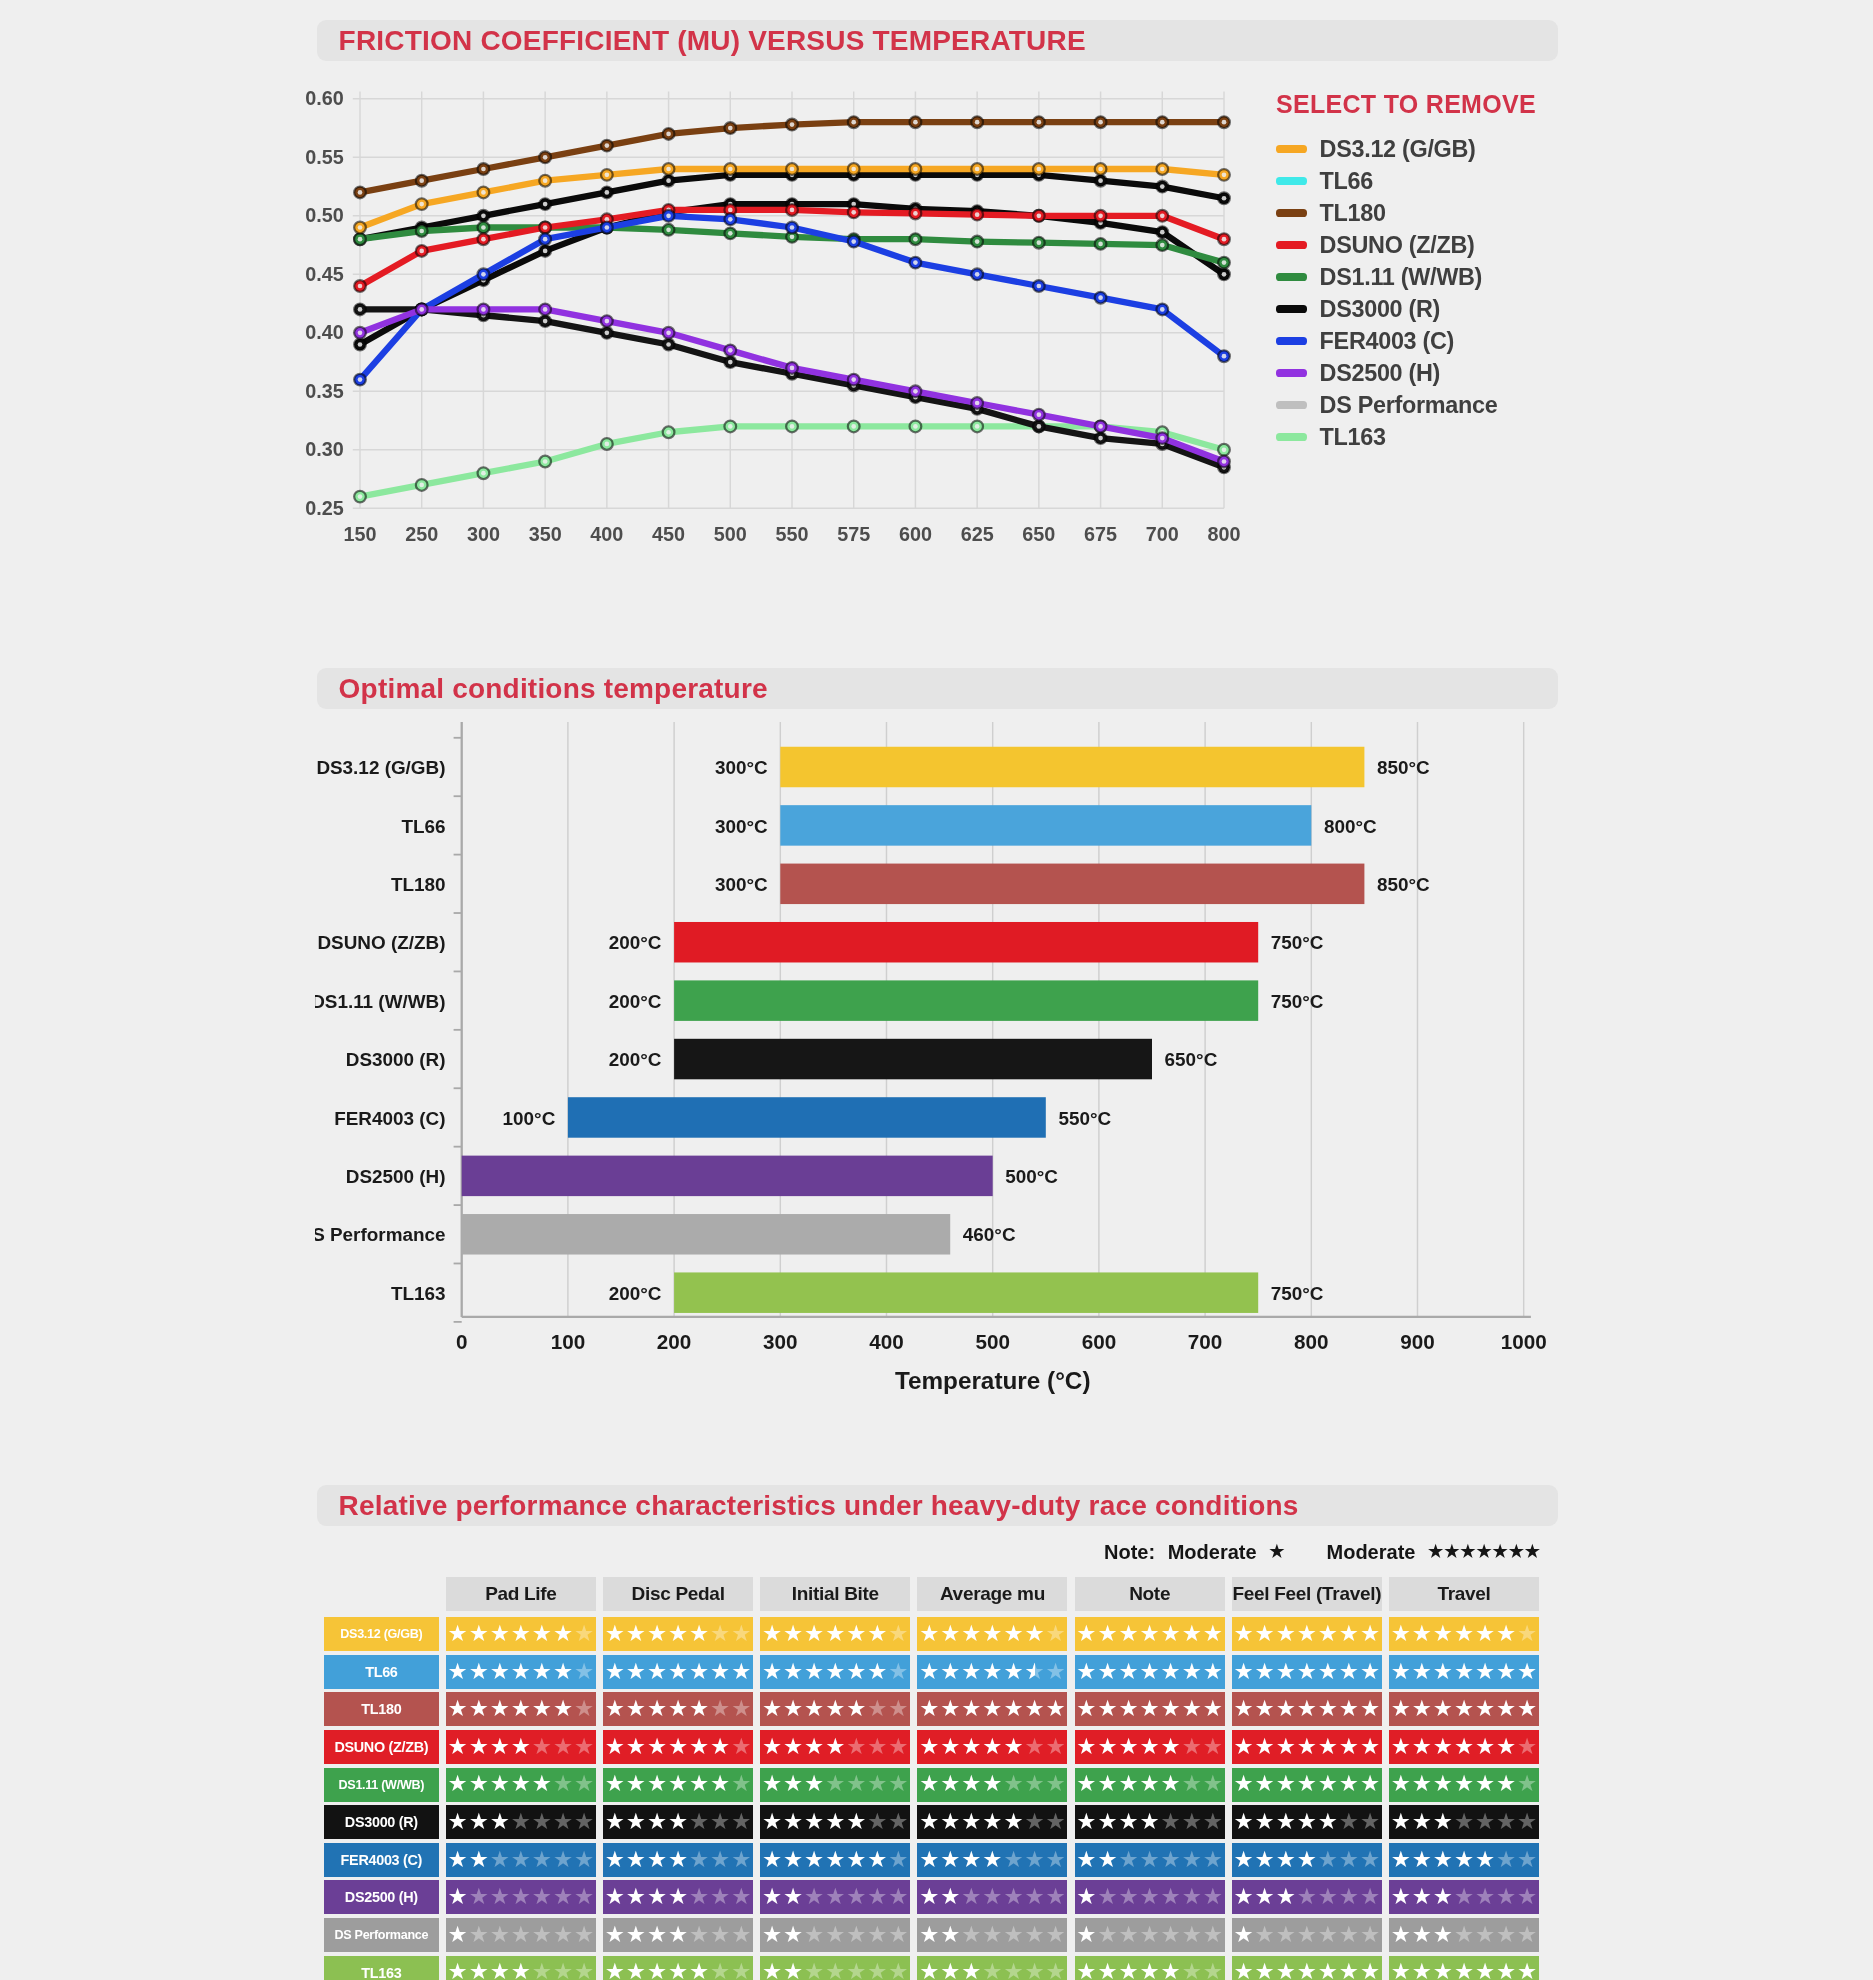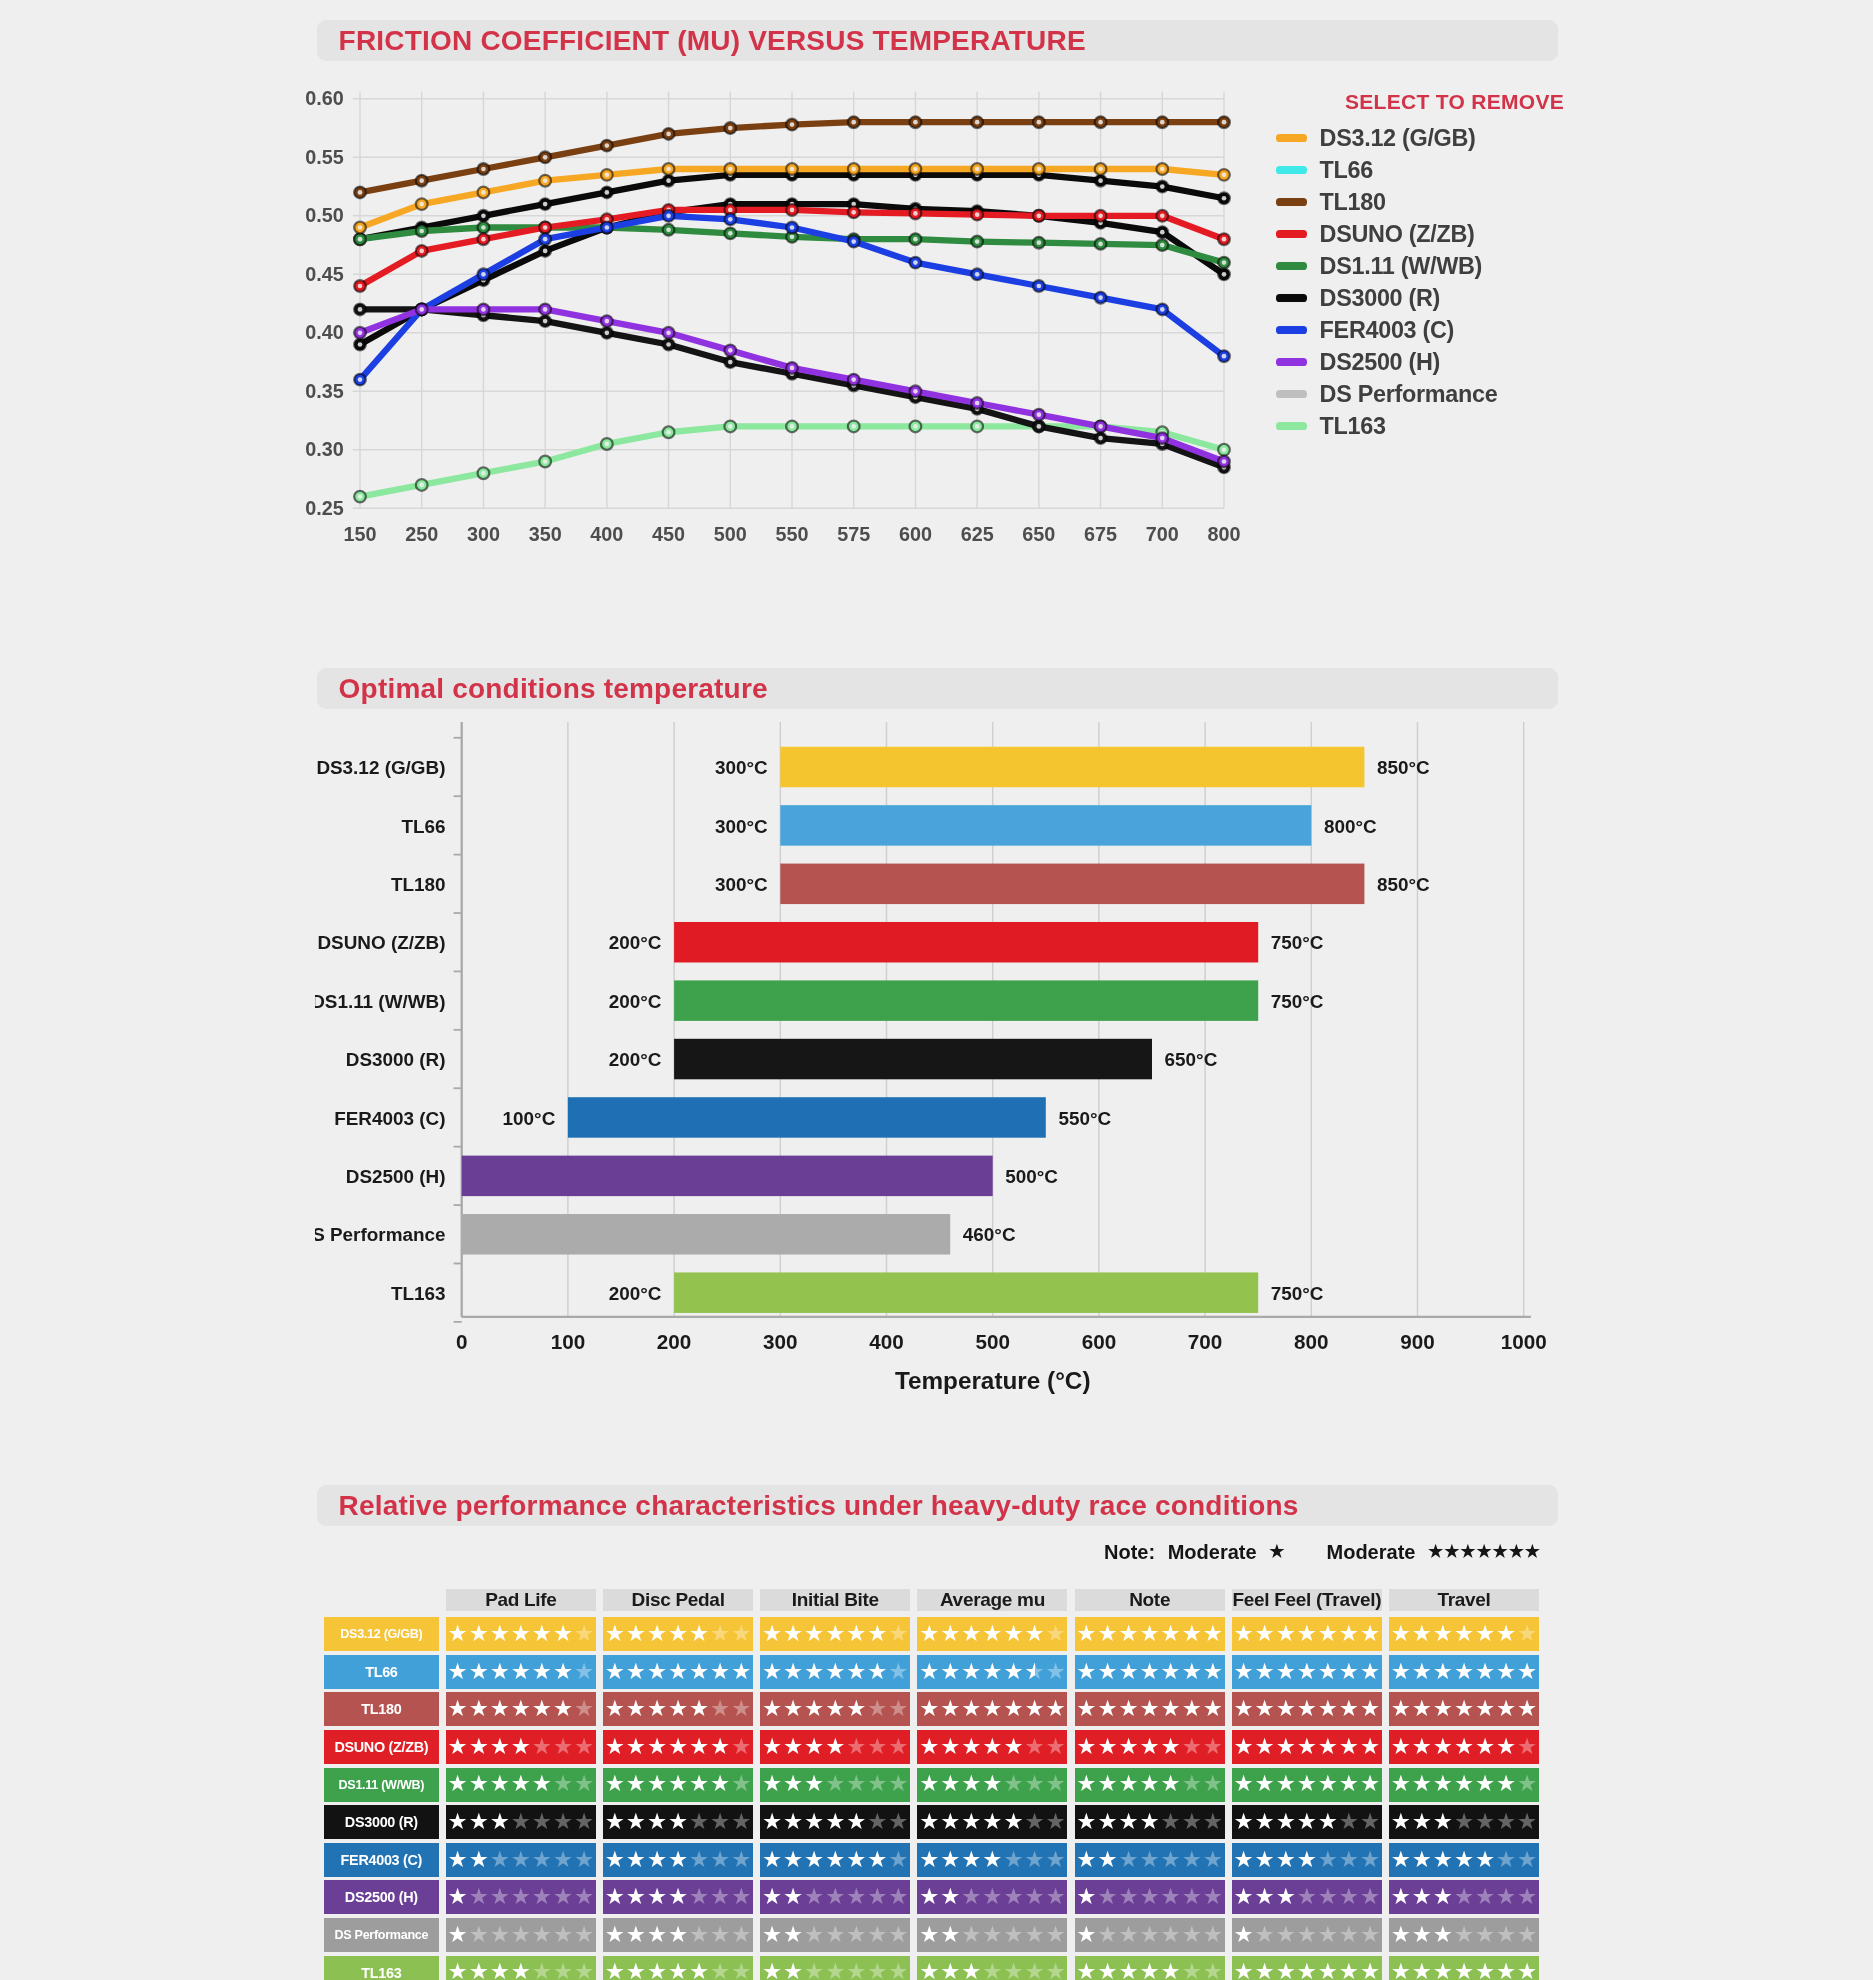--- a/index.html
+++ b/index.html
@@ -19,38 +19,38 @@
   }
   #friction-title{top:20px;}
   #temp-title{top:668px;}
   #table-title{top:1485px;}
 
   #line-chart-svg{position:absolute;left:261px;top:79px;}
   #bar-chart-svg{position:absolute;left:315px;top:713px;}
 
   
   #legend{position:absolute;left:1276px;top:90px;width:288px;}
-  #legend .legend-title{font-size:21px;font-weight:bold;color:#d23349;margin-bottom:8px;letter-spacing:0.3px;text-align:right;}
+  #legend .legend-title{font-size:25px;font-weight:bold;color:#d23349;margin-bottom:14px;letter-spacing:0.3px;}
   .legend-item{display:flex;align-items:center;height:32px;cursor:pointer;}
   .legend-swatch{width:31px;height:7.2px;border-radius:3.6px;margin-right:12.6px;flex:0 0 auto;}
   .legend-label{font-size:23.4px;font-weight:bold;color:#3f3f3f;white-space:nowrap;letter-spacing:-0.3px;}
 
   
   #note-row{
     position:absolute;top:1541px;left:317px;width:1224px;height:27px;
     display:flex;justify-content:flex-end;align-items:flex-start;gap:12.6px;
     font-size:20px;font-weight:bold;color:#151515;
   }
   #note-row .stars{font-size:17px;letter-spacing:0.9px;}
   #note-row .note-gap{width:16px;}
 
   
   #ratings-table{position:absolute;left:324px;top:1577px;width:1215px;}
   .t-row{display:flex;gap:7.2px;margin-bottom:3.6px;}
-  .t-head{height:34px;margin-bottom:6.3px;align-items:flex-end;}
+  .t-head{height:34px;margin-bottom:6.3px;}
   .h-cell{
     width:153px;background:#dbdbdb;display:flex;align-items:center;justify-content:center;
     font-size:19px;font-weight:bold;color:#1a1a1a;letter-spacing:-0.3px;
   }
   .h-spacer{width:117px;}
   .r-name{
     width:117px;height:34px;display:flex;align-items:center;justify-content:center;
     color:#fff;font-weight:bold;font-size:14.4px;letter-spacing:-0.3px;white-space:nowrap;
   }
   .r-cell{

